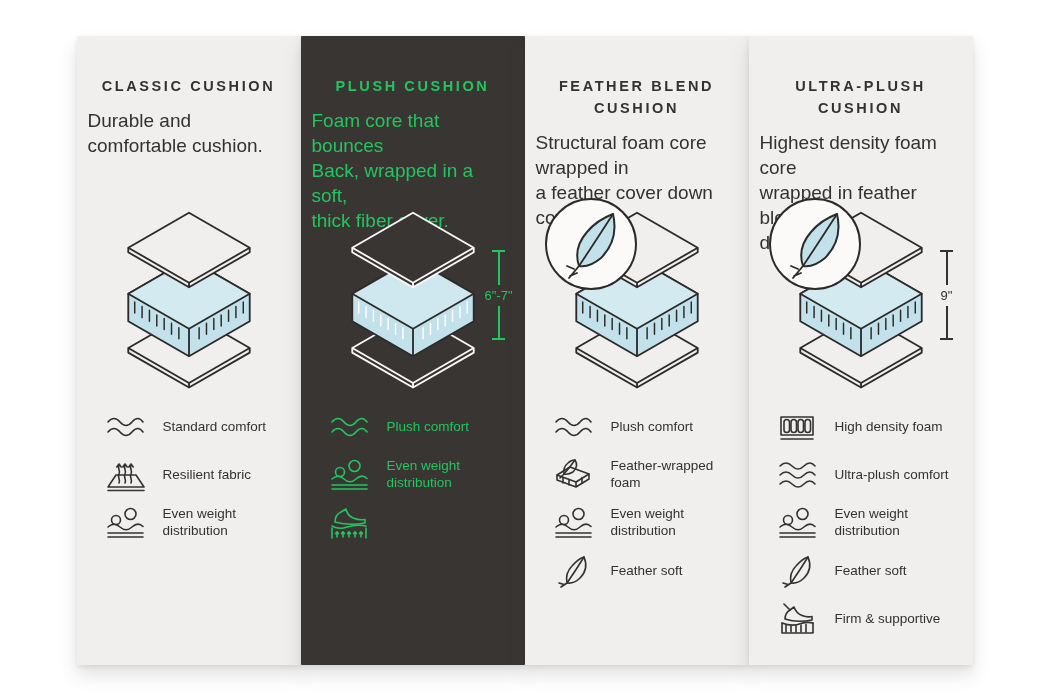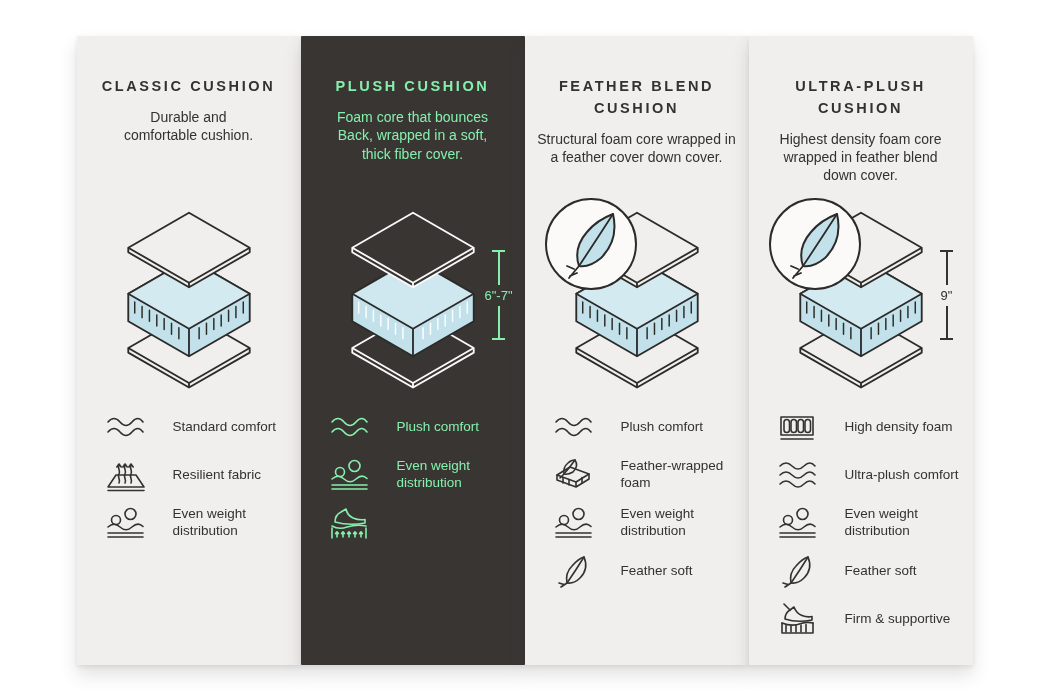--- a/index.html
+++ b/index.html
@@ -13,50 +13,50 @@
     width:224px;height:629px;position:relative;flex:0 0 auto;
     box-shadow:0 10px 18px rgba(70,70,70,.16),0 2px 5px rgba(0,0,0,.08);
     border-radius:1px;
   }
   .card.light{
     background:#f0efed;color:#333230;
     --card-bg:#f0efed;--line:#2c2b29;--dash:#2c2b29;
     --foam:#c2e1ea;--foam-top:#d3eaf1;--foam-line:#2c2b29;
   }
   .card.dark{
-    background:#383533;color:#86efac;
+    background:#383533;color:#22c55e;
     --card-bg:#383533;--line:#fafafa;--dash:#fdfdfd;
     --foam:#c2e1ea;--foam-top:#cfe8ef;--foam-line:#2c2b29;
   }
   .card-title{
     margin:40px 8px 0;text-align:center;
     font-size:14.5px;font-weight:700;letter-spacing:2.6px;
     line-height:1.5;white-space:pre-line;
   }
   .card-desc{
-    margin:10px auto 0;max-width:202px;text-align:center;
-    font-size:14px;line-height:1.32;white-space:pre-line;
+    margin:10px auto 0;max-width:202px;
+    font-size:19px;line-height:1.32;white-space:pre-line;
   }
   .illustration{position:absolute;left:0;right:0;top:160px;height:205px;}
   .cushion{display:block;width:184px;margin:14px auto 0;}
   .badge{position:absolute;width:96px;height:96px;left:18px;top:0;}
   .dim-marker{
     position:absolute;right:6px;top:54px;height:90px;width:40px;
     display:flex;flex-direction:column;align-items:center;
   }
   .dim-cap{width:13px;height:2px;background:currentColor;flex:0 0 auto;}
   .dim-line{width:2px;flex:1 1 auto;background:currentColor;}
   .dim-label{font-size:13px;line-height:1;padding:4px 0;white-space:nowrap;}
   .features{
     list-style:none;margin:0;padding:0 10px 0 28px;
     position:absolute;left:0;right:0;top:374px;
   }
   .feature{display:flex;align-items:center;gap:18px;margin-bottom:14px;min-height:32px;}
   .f-icon{width:40px;height:34px;flex:0 0 auto;}
-  .f-label{font-size:13.5px;line-height:1.25;max-width:126px;margin-left:10px;}
+  .f-label{font-size:13.5px;line-height:1.25;max-width:126px;}
 
   
   .slab{fill:var(--card-bg);stroke:var(--line);stroke-width:2;stroke-linejoin:round;}
   .edge{fill:none;stroke:var(--line);stroke-width:2;stroke-linejoin:round;}
   .foam-side{fill:var(--foam);stroke:var(--foam-line);stroke-width:2;stroke-linejoin:round;}
   .foam-top{fill:var(--foam-top);stroke:var(--foam-line);stroke-width:2;stroke-linejoin:round;}
   .foam-edge{fill:none;stroke:var(--foam-line);stroke-width:2;}
   .dash path{fill:none;stroke:var(--dash);stroke-width:1.6;stroke-linecap:round;}
   .badge-circle{fill:#fbfaf8;stroke:var(--line);stroke-width:2;}
   .badge-feather{fill:var(--foam);stroke:#2c2b29;stroke-width:2;stroke-linejoin:round;}

